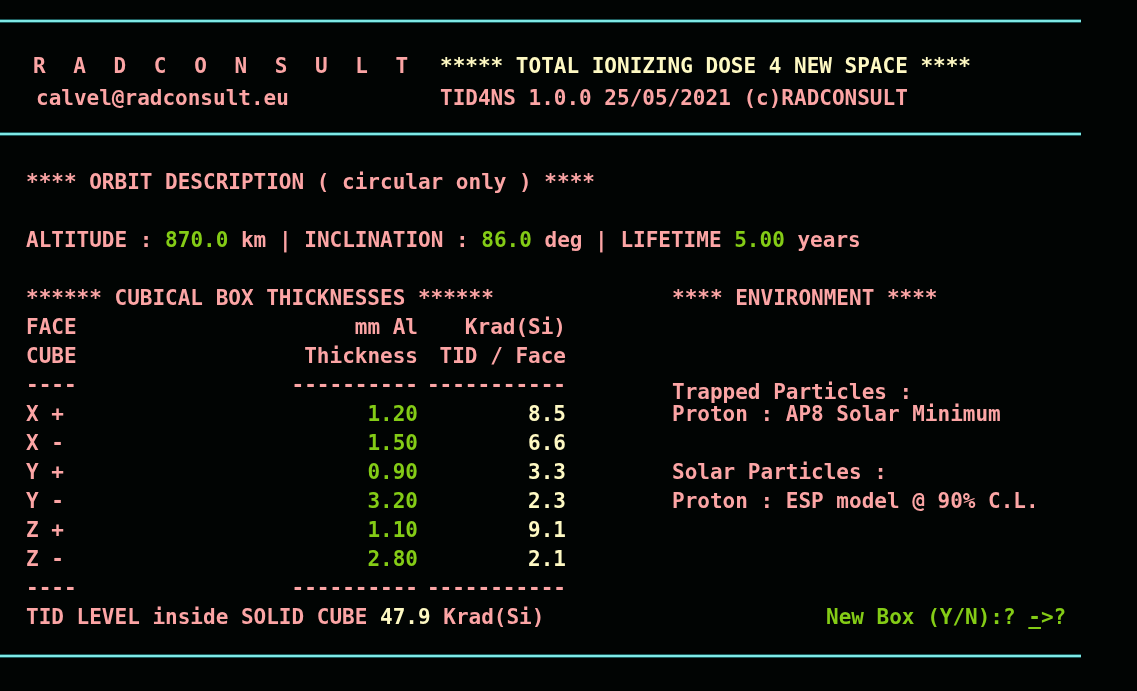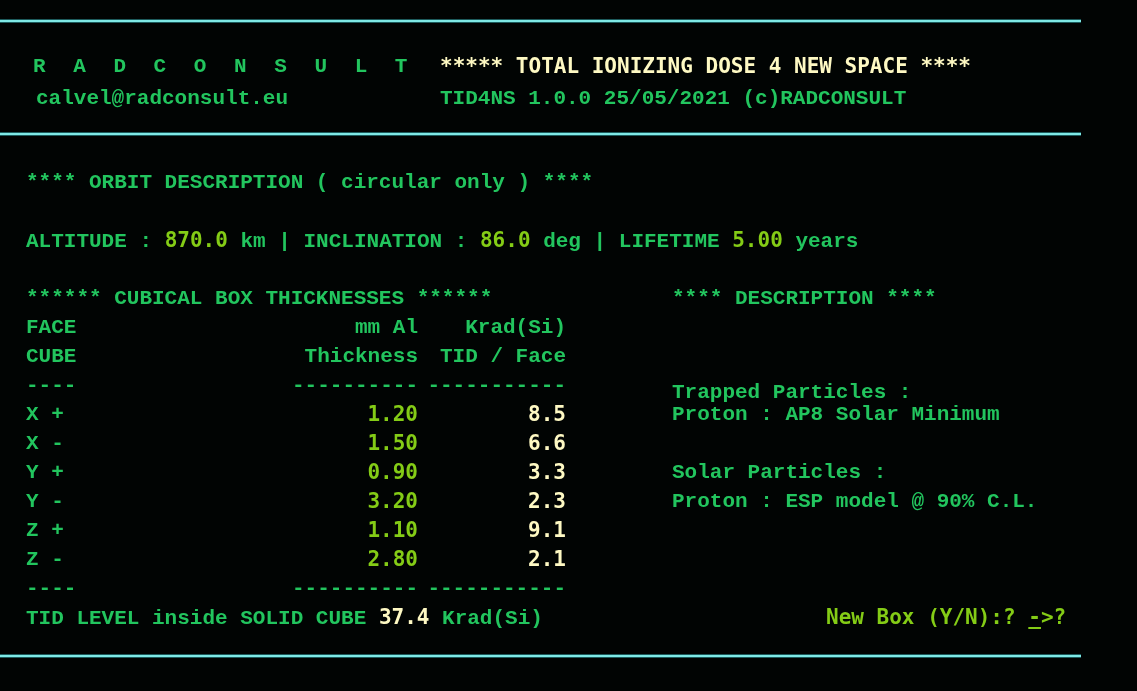--- a/index.html
+++ b/index.html
@@ -35,21 +35,21 @@
     height: 4px;
     background: linear-gradient(to bottom,
         #1d5b5c 0px, #1d5b5c 1px,
         #7fe9e6 1px, #7fe9e6 3px,
         #1d5b5c 3px, #1d5b5c 4px);
   }
   .hrule-top    { top: 19px; }
   .hrule-header { top: 132px; }
   .hrule-bottom { top: 654px; }
 
-  .cyan   { color: #22c55e; font-family: Liberation Mono, monospace; }
+  .cyan   { color: #fca5a5; }
   .yellow { color: #84cc16; }
   .red    { color: #fef9c3; }
 
   
   .hdr-brand {
     position: absolute;
     left: 33px;
     top: 52px;
     letter-spacing: 7.5px;
   }
@@ -213,25 +213,25 @@
       </tr>
 
       <tr>
         <td class="col-face cyan">----</td>
         <td class="col-thick cyan">----------</td>
         <td class="col-tid cyan">-----------</td>
       </tr>
     </tbody>
   </table>
 
-  <div class="env-title cyan">**** DESCRIPTION ****</div>
+  <div class="env-title cyan">**** ENVIRONMENT ****</div>
   <div class="env-line cyan" style="top:342px;margin-top:36px;">Trapped Particles :</div>
   <div class="env-line cyan" style="top:400px;">Proton : AP8 Solar Minimum</div>
   <div class="env-line cyan" style="top:458px;">Solar Particles :</div>
   <div class="env-line cyan" style="top:487px;">Proton : ESP model @ 90% C.L.</div>
 
-  <div class="tid-total"><span class="cyan">TID LEVEL inside SOLID CUBE</span><span class="cyan">    </span><span class="red">37.4</span><span class="cyan">  </span><span class="cyan">Krad(Si)</span></div>
+  <div class="tid-total"><span class="cyan">TID LEVEL inside SOLID CUBE</span><span class="cyan">    </span><span class="red">47.9</span><span class="cyan">  </span><span class="cyan">Krad(Si)</span></div>
 
   <div class="prompt yellow"><span>New Box (Y/N):?</span><span> </span><span class="cursor-under">-</span><span>&gt;?</span></div>
 
   <div class="hrule hrule-bottom"></div>
 
 </div>
 
 </body></html>

